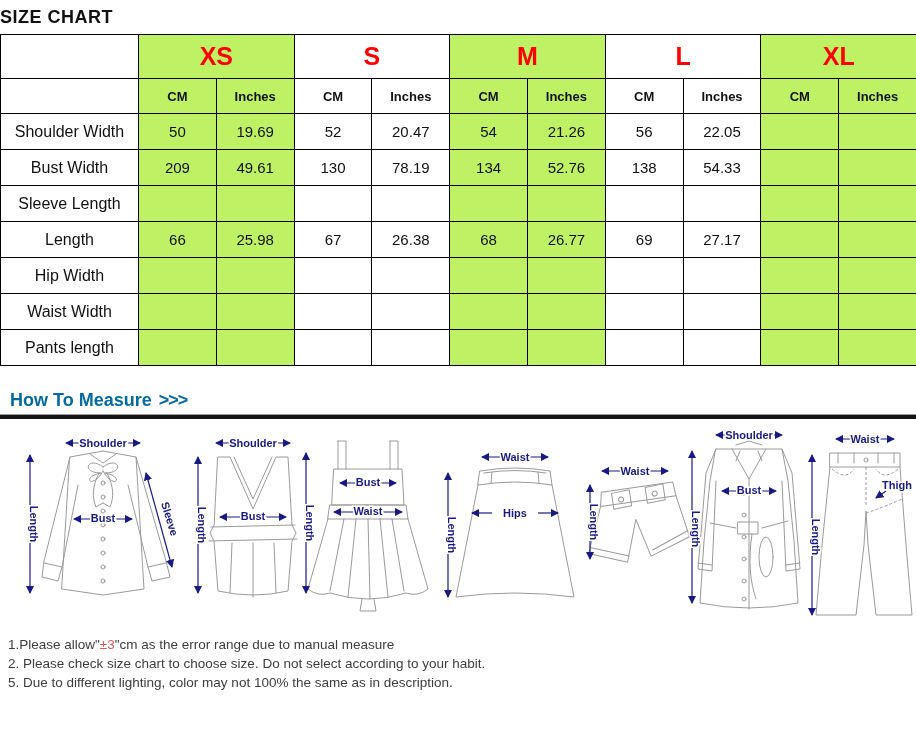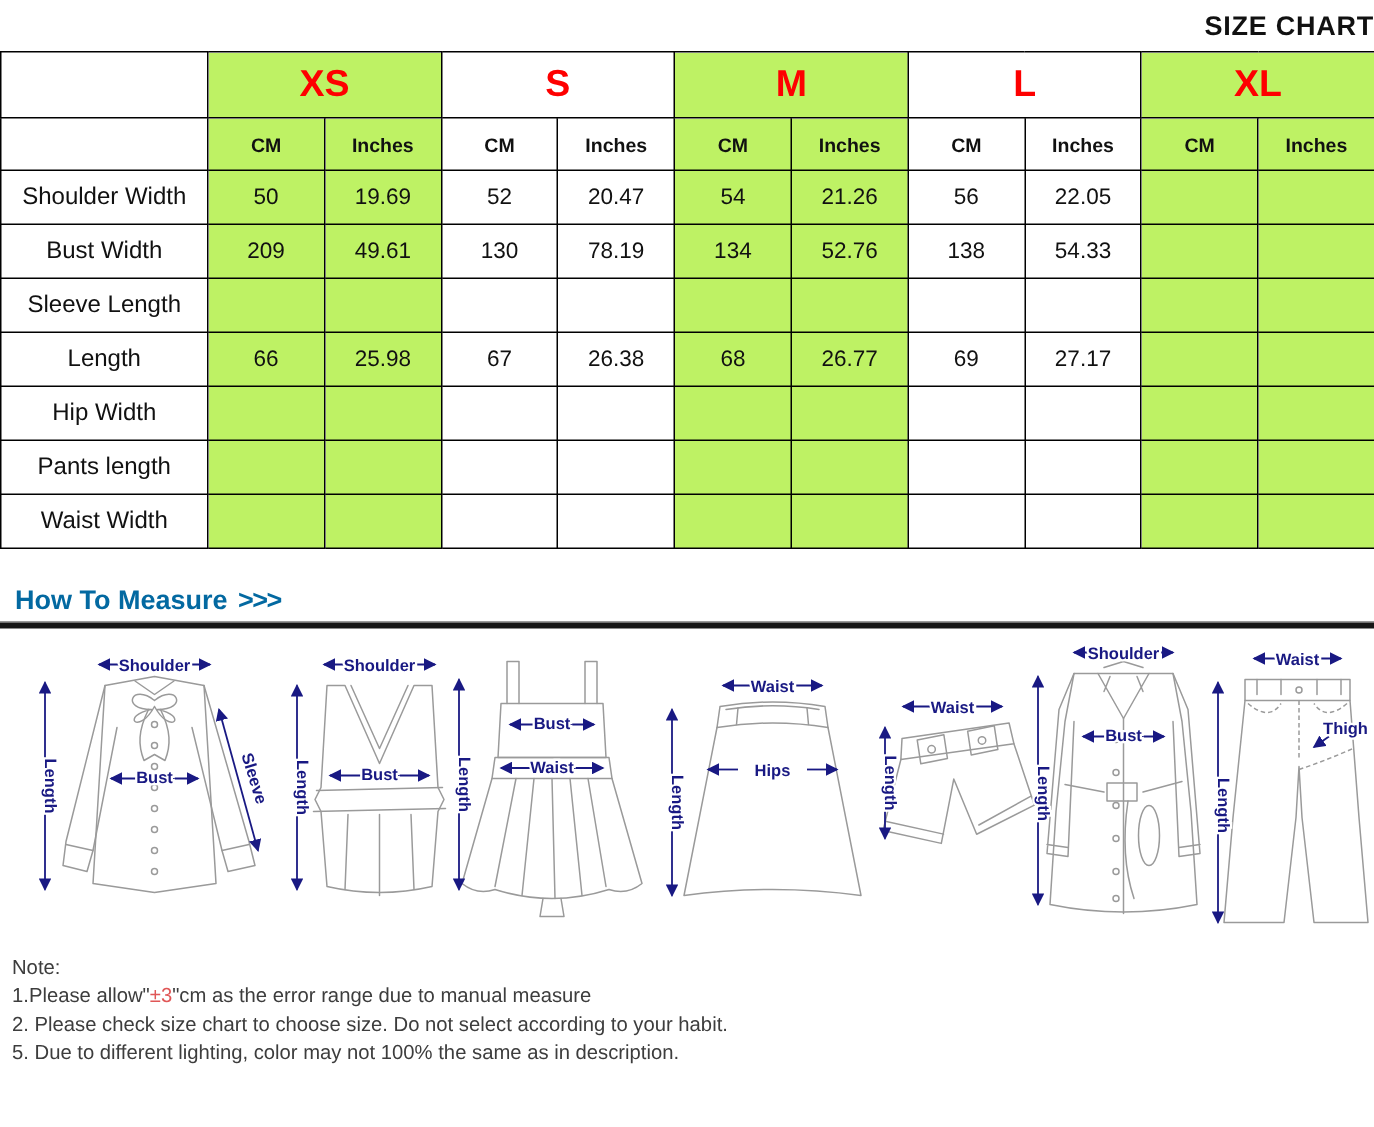--- a/index.html
+++ b/index.html
@@ -5,25 +5,24 @@
   * { box-sizing: border-box; }
   html, body { margin: 0; padding: 0; }
   body {
     width: 916px; height: 751px; overflow: hidden;
     background: #ffffff;
     font-family: "Liberation Sans", sans-serif;
     color: #111;
   }
   
   .page-title {
-    text-align: right;
+    text-align: left;
     font-size: 18px; font-weight: bold;
     margin: 7px 0 6px 0;
     letter-spacing: 0.5px;
-    padding-left: 14px;
   }
   
   table.size-chart {
     width: 916px; border-collapse: collapse; table-layout: fixed;
   }
   table.size-chart td {
     border: 1px solid #000;
     text-align: center; vertical-align: middle;
     padding: 0; overflow: hidden;
   }
@@ -160,34 +159,34 @@
     <td class="v"></td>
     <td class="v"></td>
     <td class="v sh"></td>
     <td class="v sh"></td>
     <td class="v"></td>
     <td class="v"></td>
     <td class="v sh"></td>
     <td class="v sh"></td>
   </tr>
   <tr class="r-data">
+    <td class="rowlabel">Waist Width</td>
+    <td class="v sh"></td>
+    <td class="v sh"></td>
+    <td class="v"></td>
+    <td class="v"></td>
+    <td class="v sh"></td>
+    <td class="v sh"></td>
+    <td class="v"></td>
+    <td class="v"></td>
+    <td class="v sh"></td>
+    <td class="v sh"></td>
+  </tr>
+  <tr class="r-data">
     <td class="rowlabel">Pants length</td>
-    <td class="v sh"></td>
-    <td class="v sh"></td>
-    <td class="v"></td>
-    <td class="v"></td>
-    <td class="v sh"></td>
-    <td class="v sh"></td>
-    <td class="v"></td>
-    <td class="v"></td>
-    <td class="v sh"></td>
-    <td class="v sh"></td>
-  </tr>
-  <tr class="r-data">
-    <td class="rowlabel">Waist Width</td>
     <td class="v sh"></td>
     <td class="v sh"></td>
     <td class="v"></td>
     <td class="v"></td>
     <td class="v sh"></td>
     <td class="v sh"></td>
     <td class="v"></td>
     <td class="v"></td>
     <td class="v sh"></td>
     <td class="v sh"></td>
@@ -326,17 +325,16 @@
     <line class="dim" x1="836" y1="18" x2="894" y2="18" marker-start="url(#arr)" marker-end="url(#arr)"></line>
     <line class="dim" x1="812" y1="34" x2="812" y2="194" marker-start="url(#arr)" marker-end="url(#arr)"></line>
     <line class="dim" x1="886" y1="70" x2="876" y2="77" marker-end="url(#arr)"></line>
     <text class="glabel" x="865" y="22">Waist</text>
     <text class="glabel" x="812" y="116" transform="rotate(90 812 116)">Length</text>
     <text class="glabel" x="897" y="68">Thigh</text>
   </g>
 </svg>
 
 <div class="notes">
-  <p>Note:</p>
   <p><span>1.Please allow"</span><span class="note-red">±3</span><span>"cm as the error range due to manual measure</span></p>
   <p>2. Please check size chart to choose size. Do not select according to your habit.</p>
   <p>5. Due to different lighting, color may not 100% the same as in description.</p>
 </div>
 
 </body></html>

